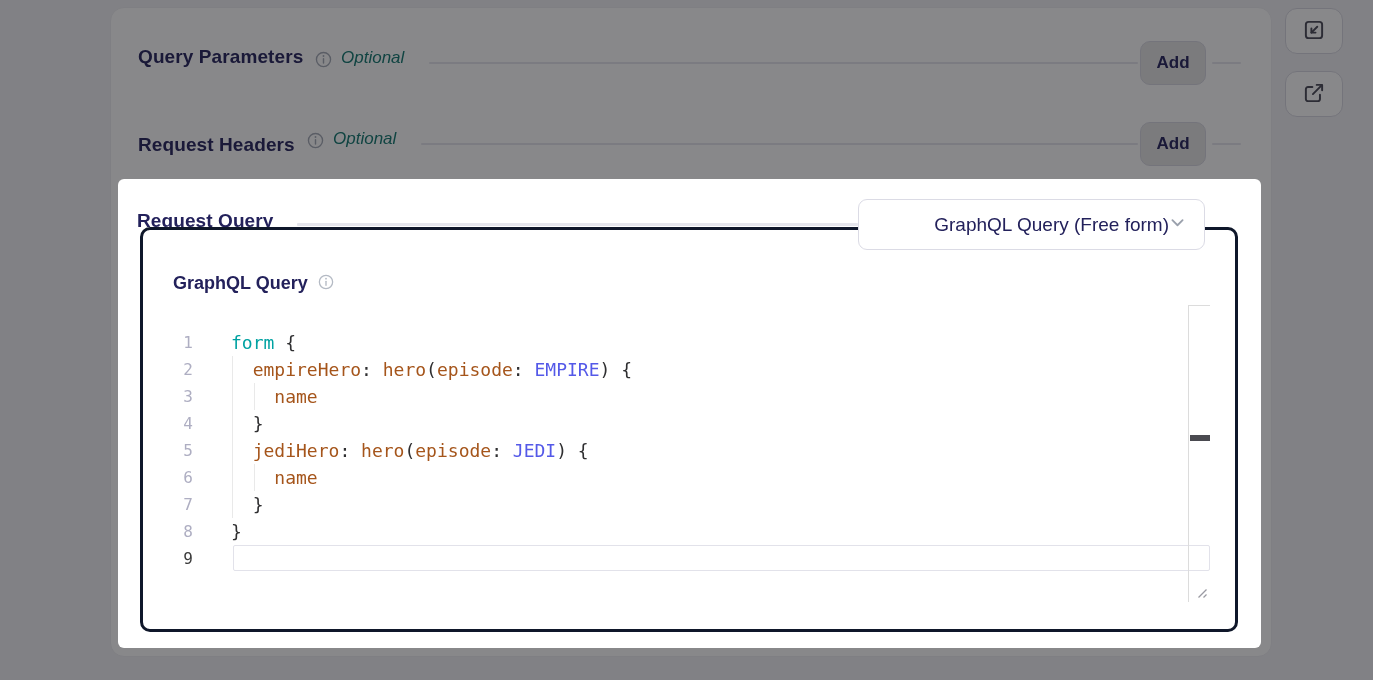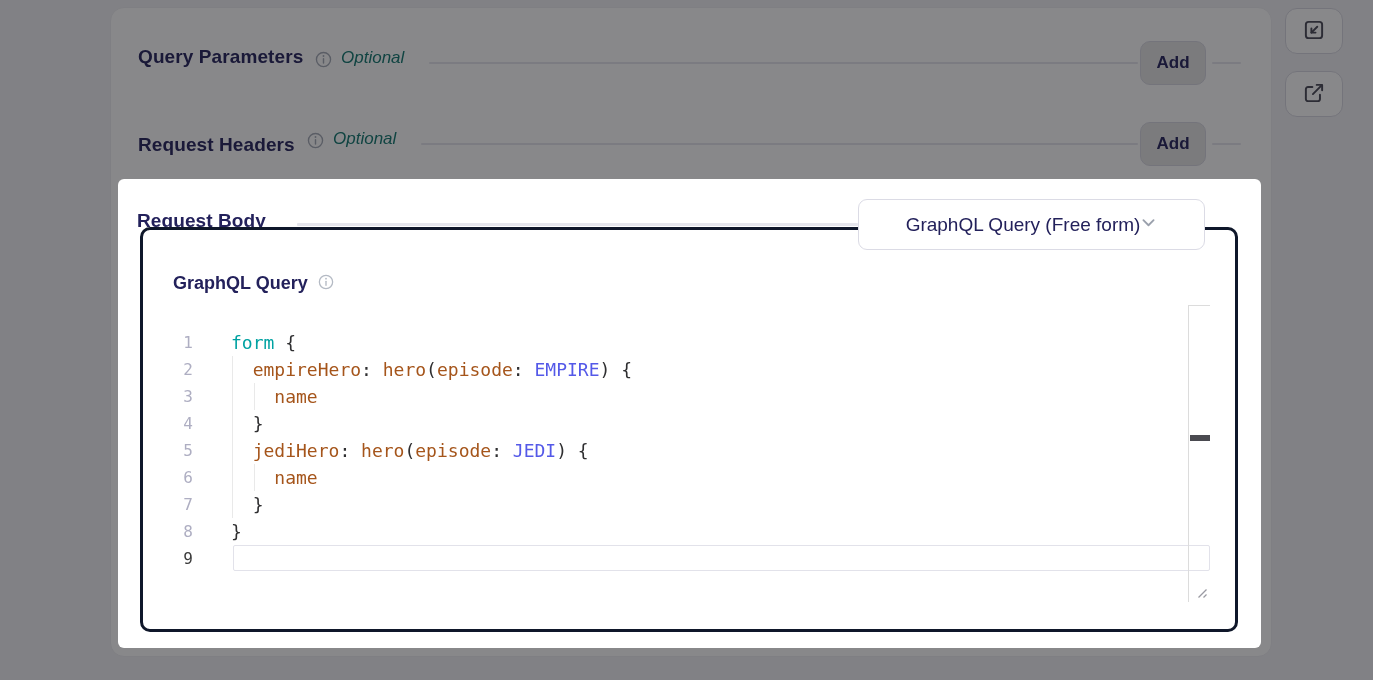--- a/index.html
+++ b/index.html
@@ -20,21 +20,21 @@
               display:flex; align-items:center; justify-content:center; cursor:pointer; }
 
   
   .overlay { left:0; top:0; width:1373px; height:680px; background:rgba(17,17,22,0.5); z-index:5; }
 
   
   .spotlight { left:118px; top:179px; width:1143px; height:469px; background:#ffffff;
                border-radius:6px; z-index:6; }
   .dropdown { left:740px; top:20px; width:347px; height:51px; background:#ffffff;
               border:1px solid #dbdbe5; border-radius:9px; display:flex; align-items:center;
-              justify-content:center; padding:0 18px 0 18px; cursor:pointer; z-index:3; }
+              justify-content:flex-end; padding:0 18px 0 18px; cursor:pointer; z-index:3; }
   .dropdown .dd-label { font-size:19px; color:var(--c-heading,#23215b); }
   .editor { left:22px; top:48px; width:1098px; height:405px; background:#ffffff;
             border:3px solid #0f172a; border-radius:10px; z-index:2; }
   .ed-label-row { position:absolute; left:30px; top:43px; display:flex; align-items:center; gap:10px; }
   .ed-label { font-size:18px; font-weight:700; color:var(--c-heading,#23215b); }
 
   
   .code { position:absolute; left:0; top:99px; width:1098px; }
   .cl { position:relative; height:27px; width:100%; }
   .gut { position:absolute; left:0; top:0; width:50px; height:27px; text-align:right;
@@ -105,21 +105,21 @@
         <polyline points="14.5,4.5 19.5,4.5 19.5,9.5"></polyline>
         <line x1="11" y1="13" x2="19" y2="5"></line>
       </svg>
   </span>
 </button>
 
 <div class="abs overlay"></div>
 
 <div class="abs spotlight">
 
-  <div class="abs sec-title" style="left:19px; top:31px;">Request Body</div>
+  <div class="abs sec-title" style="left:19px; top:31px;">Request Query</div>
   <div class="abs hr" style="left:179px; top:44px; width:561px; height:3px;"></div>
 
   <div class="abs dropdown">
     <span class="dd-label">GraphQL Query (Free form)</span>
     <span>
       <svg width="17" height="17" viewBox="0 0 16 16">
           <polyline points="3.2,5.8 8,10.6 12.8,5.8" fill="none" stroke="#9aa0ac" stroke-width="1.7" stroke-linecap="round" stroke-linejoin="round"></polyline>
         </svg>
     </span>
   </div>

